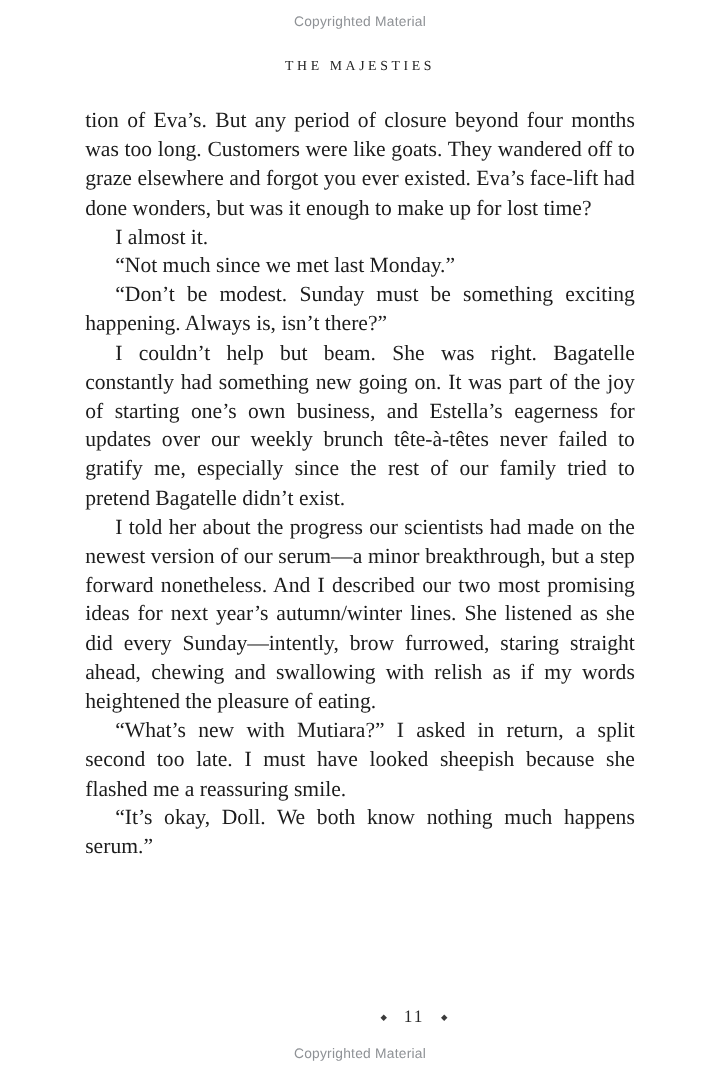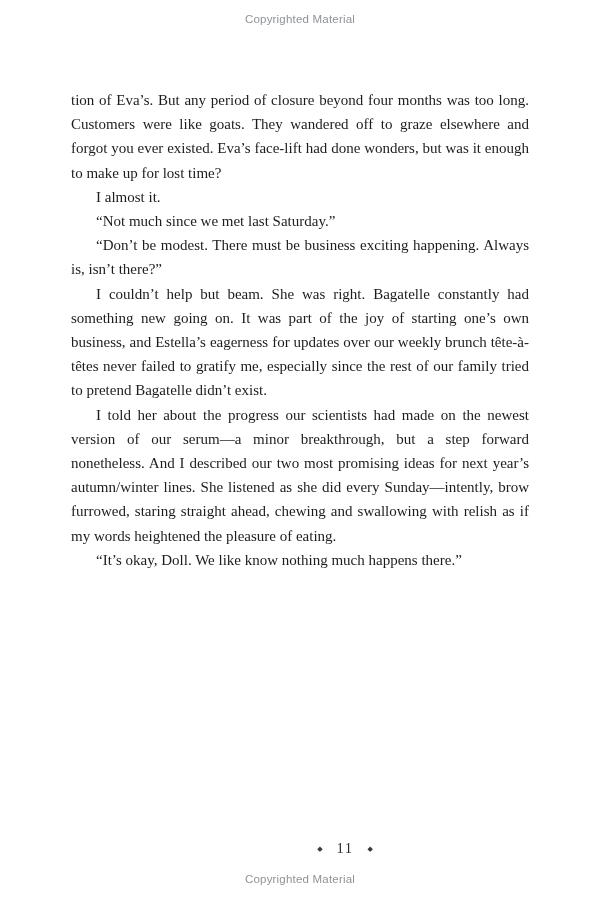--- a/index.html
+++ b/index.html
@@ -37,21 +37,21 @@
     font-size: 11.5px;
     letter-spacing: 3px;
     color: #242424;
     font-family: "Liberation Serif", serif;
   }
   .text-block {
     position: absolute;
     top: 88px;
     left: 71px;
     width: 458px;
-    font-size: 15px;
+    font-size: 18px;
     line-height: 24.2px;
     text-align: justify;
     color: #1c1c1c;
   }
   .text-block p {
     margin: 0;
     padding: 0;
   }
   .text-block p.indent {
     text-indent: 25px;
@@ -79,29 +79,31 @@
     font-family: "Liberation Serif", serif;
   }
 </style>
 </head>
 <body>
 
 <div class="page">
 
   <div class="copyright top">Copyrighted Material</div>
 
+  <div class="running-header">THE MAJESTIES</div>
 
   <div class="text-block">
     <p>tion of Eva’s. But any period of closure beyond four months was too long. Customers were like goats. They wandered off to graze elsewhere and forgot you ever existed. Eva’s face-lift had done wonders, but was it enough to make up for lost time?</p>
     <p class="indent">I almost it.</p>
-    <p class="indent">“Not much since we met last Saturday.”</p>
-    <p class="indent">“Don’t be modest. There must be business exciting happening. Always is, isn’t there?”</p>
+    <p class="indent">“Not much since we met last Monday.”</p>
+    <p class="indent">“Don’t be modest. Sunday must be something exciting happening. Always is, isn’t there?”</p>
     <p class="indent">I couldn’t help but beam. She was right. Bagatelle constantly had something new going on. It was part of the joy of starting one’s own business, and Estella’s eagerness for updates over our weekly brunch tête-à-têtes never failed to gratify me, especially since the rest of our family tried to pretend Bagatelle didn’t exist.</p>
     <p class="indent">I told her about the progress our scientists had made on the newest version of our serum—a minor breakthrough, but a step forward nonetheless. And I described our two most promising ideas for next year’s autumn/winter lines. She listened as she did every Sunday—intently, brow furrowed, staring straight ahead, chewing and swallowing with relish as if my words heightened the pleasure of eating.</p>
-    <p class="indent">“It’s okay, Doll. We like know nothing much happens there.”</p>
+    <p class="indent">“What’s new with Mutiara?” I asked in return, a split second too late. I must have looked sheepish because she flashed me a reassuring smile.</p>
+    <p class="indent">“It’s okay, Doll. We both know nothing much happens serum.”</p>
   </div>
 
   <div class="footer">
     <span class="orn">◆</span>
     <span class="page-num">11</span>
     <span class="orn">◆</span>
   </div>
 
   <div class="copyright bottom">Copyrighted Material</div>
 

